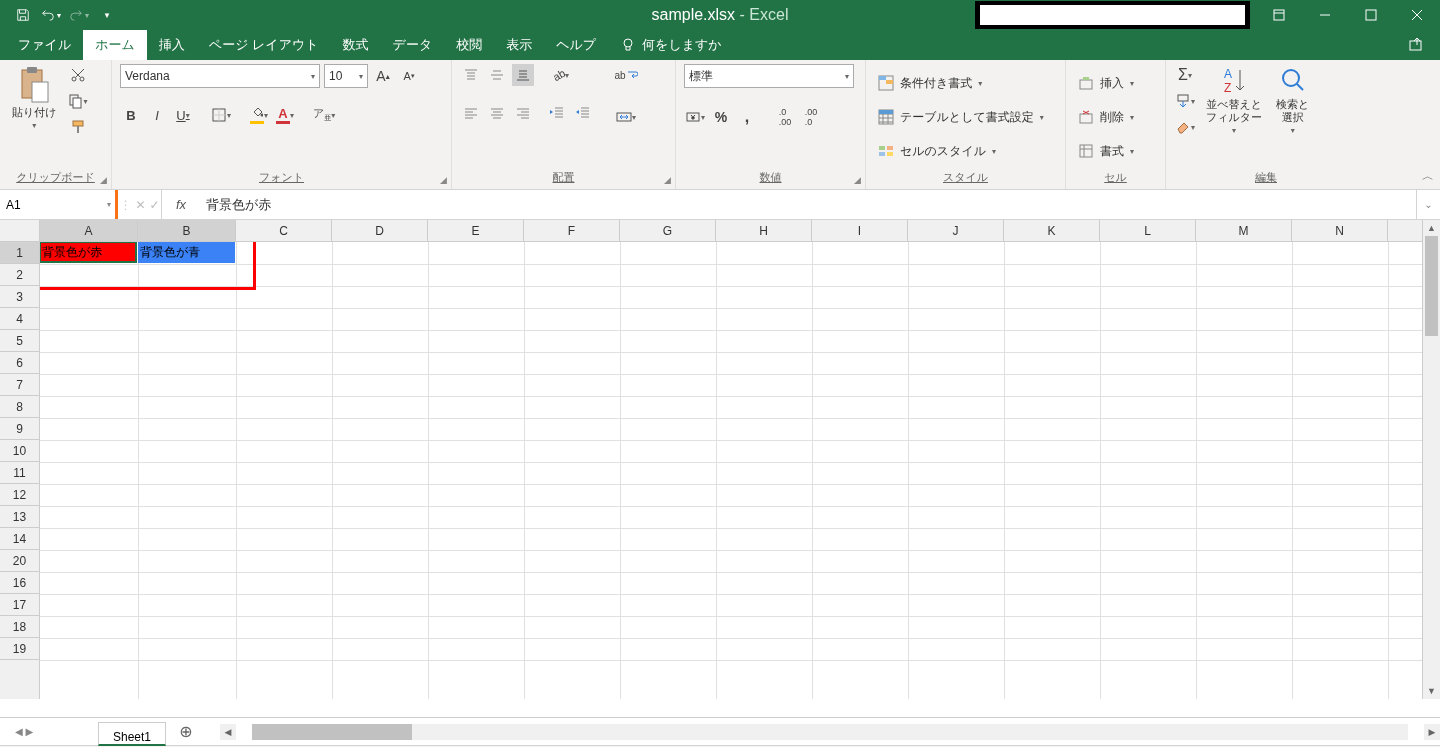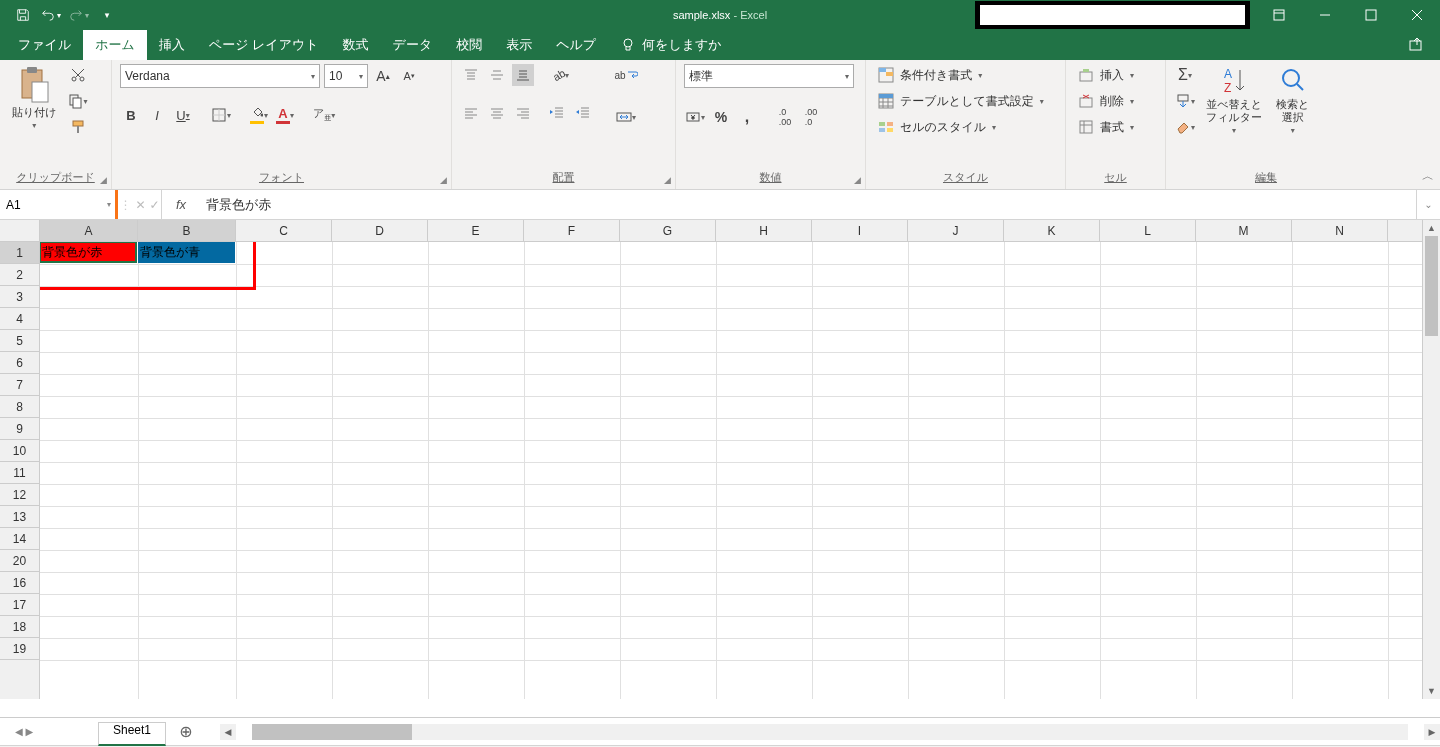--- a/index.html
+++ b/index.html
@@ -3,21 +3,21 @@
 <meta charset="utf-8">
 <style>
 * { box-sizing: border-box; margin: 0; padding: 0; font-family: "Meiryo UI", "Yu Gothic UI", sans-serif; }
 body { width: 1440px; height: 747px; background: #fff; overflow: hidden; font-size: 12px; }
 
 
 .titlebar { height: 30px; background: #217346; display: flex; align-items: center; color: #fff; position: relative; }
 .qat { display: flex; align-items: center; gap: 2px; padding-left: 10px; }
 .qat-btn { width: 26px; height: 24px; display: flex; align-items: center; justify-content: center; color: #fff; font-size: 14px; }
 .qat-btn svg { width: 14px; height: 14px; fill: #fff; }
-.title-text { position: absolute; left: 50%; transform: translateX(-50%); font-size: 11px; }
+.title-text { position: absolute; left: 50%; transform: translateX(-50%); font-size: 16px; }
 .title-text .dim { color: #c8e6d3; }
 .win-controls { margin-left: auto; display: flex; align-items: center; }
 .win-btn { width: 46px; height: 30px; display: flex; align-items: center; justify-content: center; color: #fff; }
 .win-btn svg { width: 12px; height: 12px; stroke: #fff; fill: none; stroke-width: 1; }
 .blackbox { background:#000; height:28px; width:275px; margin:0 6px; display:flex; align-items:center; justify-content:center; }
 .blackbox-inner { background:#fff; width:265px; height:20px; }
 
 
 .ribbon-tabs { height: 30px; background: #217346; display: flex; align-items: flex-end; color: #fff; padding-left: 6px; }
 .rtab { padding: 6px 12px; font-size: 13px; cursor: pointer; }
@@ -35,21 +35,21 @@
 .bigbtn .lbl { font-size: 11px; text-align: center; line-height: 1.2; color:#333; }
 .stack { display: flex; flex-direction: column; gap: 4px; }
 .row { display: flex; align-items: center; gap: 4px; }
 .smallbtn { min-width: 22px; height: 22px; display: flex; align-items: center; justify-content: center; border: 1px solid transparent; font-size: 13px; color:#444; }
 .combo { height: 24px; border: 1px solid #ababab; background: #fff; display: flex; align-items: center; padding: 0 4px; font-size: 12px; color:#333; }
 .combo .arrow { margin-left: auto; font-size: 8px; color: #666; }
 .icon16 { width: 16px; height: 16px; }
 .collapse { position:absolute; right:6px; bottom:4px; color:#666; font-size:12px;}
 .underline-red { border-bottom: 3px solid #d13438; display:inline-block; width:14px; text-align:center;}
 .underline-yellow { border-bottom: 3px solid #ffc000; display:inline-block; width:14px; text-align:center;}
-.txtitem { display:flex; align-items:center; gap:6px; height:22px; font-size:12px; color:#333; padding:0 4px; white-space:nowrap;}
+.txtitem { display:flex; align-items:center; gap:6px; height:22px; font-size:12px; color:#333; padding:0 4px; white-space:nowrap;margin-top:8px;}
 .txtitem svg, .txtitem .ic { width:16px; height:16px; flex-shrink:0;}
 .dd { font-size:8px; color:#666; }
 
 
 .formula-bar { height: 30px; border-bottom: 1px solid #d4d4d4; display: flex; align-items: stretch; background:#fff;}
 .namebox { width: 118px; border-right: 3px solid #f97316; display: flex; align-items: center; padding: 0 6px; font-size: 12px; position: relative; background:#fff;}
 .namebox .arrow { position:absolute; right:4px; font-size:8px; color:#888;}
 .fx-btns { width: 44px; border-right: 1px solid #d4d4d4; display: flex; align-items: center; justify-content: center; gap: 4px; color:#888;}
 .fx-area { display:flex; align-items:center; padding-left:4px; gap:4px; flex:1;}
 .fx { font-style: italic; font-size:13px; color:#555; width:30px; text-align:center;}
@@ -63,31 +63,31 @@
 .colhdr { border-right:1px solid #ccc; display:flex; align-items:center; justify-content:center; font-size:12px; color:#333; }
 .colhdr.sel { background:#d2d2d2; }
 .rowhdrs { position:absolute; left:0; top:22px; width:40px; bottom:18px; background:#f0f0f0; border-right:1px solid #ccc;}
 .rowhdr { height:22px; border-bottom:1px solid #ccc; display:flex; align-items:center; justify-content:center; font-size:12px; color:#333;}
 .rowhdr.sel { background:#d2d2d2;}
 .cells { position:absolute; left:40px; top:22px; right:18px; bottom:18px; overflow:hidden; }
 .gridlines-v { position:absolute; top:0; bottom:0; width:1px; background:#e0e0e0;}
 .gridlines-h { position:absolute; left:0; right:0; height:1px; background:#e0e0e0;}
 .cell { position:absolute; height:21px; font-size:12px; display:flex; align-items:center; padding:0 2px; overflow:hidden; white-space:nowrap;}
 .cell.redbg { background:#ff0000; color:#000; }
-.cell.bluebg { background:#0369a1; color:#000; }
+.cell.bluebg { background:#3b82f6; color:#000; }
 .active-cell-border { position:absolute; border:2px solid #217346; pointer-events:none;}
 .highlight-box { position:absolute; border:3px solid #ff0000; pointer-events:none; }
 .vscroll { position:absolute; right:0; top:0; width:18px; bottom:18px; background:#f0f0f0; border-left:1px solid #ccc;}
 .vscroll .thumb { position:absolute; left:2px; right:2px; top:16px; height:100px; background:#c1c1c1;}
 .vscroll .arr { position:absolute; left:0; right:0; height:16px; display:flex; align-items:center; justify-content:center; font-size:9px; color:#666;}
 
 
 .sheet-tabs { height: 28px; display:flex; align-items:center; border-top:1px solid #ccc; background:#fff;}
 .sheet-nav { width:48px; display:flex; align-items:center; justify-content:center; gap:6px; color:#888; font-size:10px;}
-.sheet-tab { height:24px; padding:0 14px; display:flex; align-items:flex-start; border:1px solid #ccc; border-bottom:2px solid #217346; background:#fff; font-size:12px; margin-top:4px;}
+.sheet-tab { height:24px; padding:0 14px; display:flex; align-items:flex-end; border:1px solid #ccc; border-bottom:2px solid #217346; background:#fff; font-size:12px; margin-top:4px;}
 .newsheet { width:28px; display:flex; align-items:center; justify-content:center; color:#666; font-size:16px; margin-left:6px;}
 .hscroll { flex:1; margin-left:20px; display:flex; align-items:center; position:relative;}
 .hscroll .track { flex:1; height:16px; background:#f0f0f0; position:relative; margin:0 16px;}
 .hscroll .arr { width:16px; height:16px; display:flex; align-items:center; justify-content:center; font-size:9px; color:#666; background:#f0f0f0;}
 .hscroll .thumb { position:absolute; left:0; width:160px; top:0; bottom:0; background:#c1c1c1;}
 
 
 .statusbar { height: 30px; background: #f3f2f1; border-top:1px solid #d4d4d4; display:flex; align-items:center; padding:0 8px; font-size:12px; color:#444;}
 .statusbar .spacer { flex:1;}
 </style>

